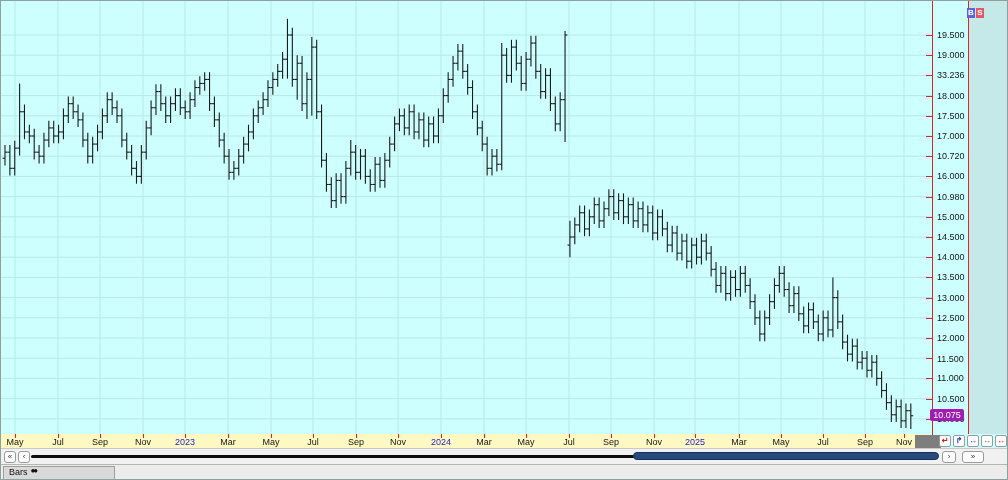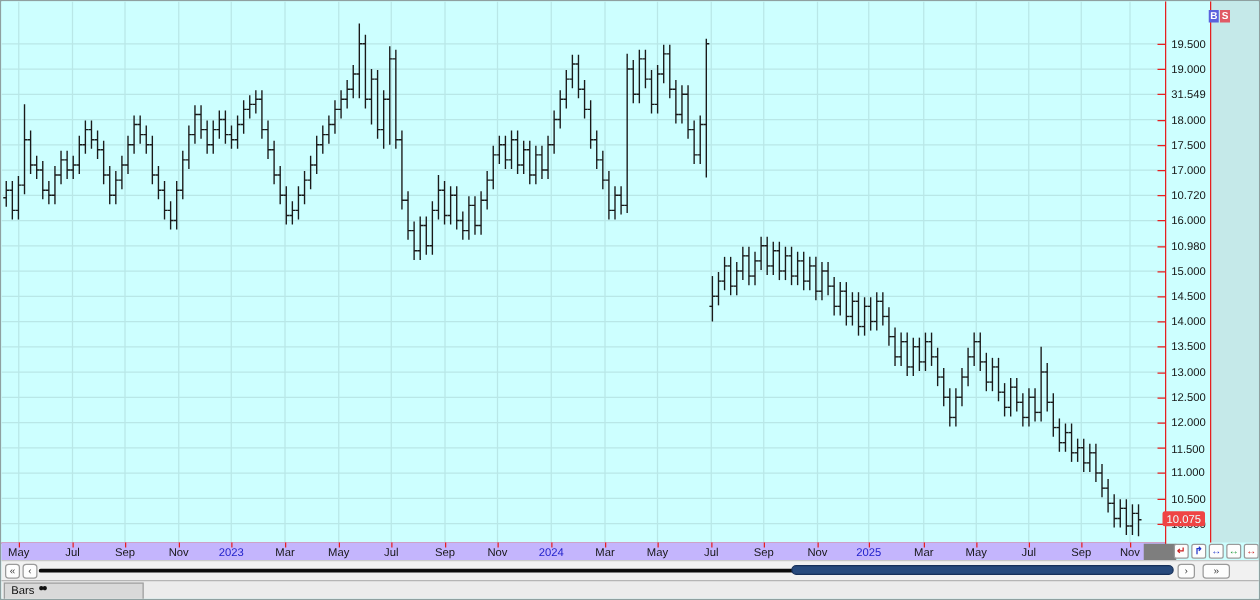--- a/index.html
+++ b/index.html
@@ -13,42 +13,42 @@
   #plot-area{position:absolute;left:0;top:0;width:931px;height:433px;background:#cdffff;}
   #price-axis{position:absolute;left:931px;top:0;width:36px;height:433px;background:#cdffff;}
   #right-strip{position:absolute;left:967px;top:0;width:41px;height:433px;background:#c5e9e9;}
   .red-vline{position:absolute;top:0;width:1px;background:#e62020;}
   .red-hline{position:absolute;height:1px;background:#e62020;}
   svg{position:absolute;left:0;top:0;}
   
   .price-tick{position:absolute;left:925px;width:6px;height:1px;background:#e62020;}
   .price-label{position:absolute;left:936px;font-size:9px;color:#151515;transform:translateY(-5px);letter-spacing:0;}
   
-  #time-axis{position:absolute;left:0;top:433px;width:931px;height:14px;background:#c4b5fd;}
+  #time-axis{position:absolute;left:0;top:433px;width:931px;height:14px;background:#fef9c3;}
   .time-tick{position:absolute;top:0;width:1px;height:4px;background:#e62020;}
   .time-label{position:absolute;top:3px;font-size:9px;color:#151515;transform:translateX(-50%);white-space:nowrap;}
   .time-label.year{color:#2222cc;}
   
   #symbol-box{
     position:absolute;left:2px;top:2px;width:158px;height:14px;
     background:#f5d9f5;border:2px solid #c93fc9;display:flex;align-items:center;
     cursor:default;
   }
   #symbol-label{font-size:9px;font-weight:bold;color:#1a1a1a;padding-left:3px;flex:1;}
   #symbol-caret{width:0;height:0;border-left:5px solid transparent;border-right:5px solid transparent;
     border-top:6px solid #d543d5;margin-right:3px;}
   
   #bs-buttons{position:absolute;left:966px;top:7px;display:flex;gap:1px;}
   .bs-btn{width:8px;height:10px;font-size:8px;font-weight:bold;color:#fff;
     display:flex;align-items:center;justify-content:center;line-height:1;}
   #buy-btn{background:#5a62dd;}
   #sell-btn{background:#e05a66;}
   
   #last-price-badge{
-    position:absolute;left:929px;top:408px;width:34px;height:12px;background:#ef4444;
+    position:absolute;left:929px;top:408px;width:34px;height:12px;background:#a21caf;
     color:#eaffff;font-size:9px;display:flex;align-items:center;justify-content:center;
     border-radius:2px;z-index:6;
   }
   
   #axis-end-box{position:absolute;left:914px;top:434px;width:26px;height:13px;background:#7e7e7e;z-index:4;}
   
   #scale-buttons{position:absolute;left:938px;top:434px;display:flex;gap:2px;z-index:5;}
   .scale-btn{width:12px;height:12px;background:#fdfdfd;border:1px solid #9a9a9a;border-radius:2px;
     font-size:8px;line-height:10px;text-align:center;font-weight:bold;padding:0;cursor:default;}
   
@@ -1136,21 +1136,21 @@
       <span id="bars-tab-label">Bars</span>
       <span id="bars-tab-icon">●●</span>
     </div>
   </div>
 
 <div class="price-tick" style="top: 34px;"></div>
     <div class="price-label" style="top: 34px;">19.500</div>
     <div class="price-tick" style="top: 54.2px;"></div>
     <div class="price-label" style="top: 54.2px;">19.000</div>
     <div class="price-tick" style="top: 74.4px;"></div>
-    <div class="price-label" style="top: 74.4px;">31.549</div>
+    <div class="price-label" style="top: 74.4px;">33.236</div>
     <div class="price-tick" style="top: 94.6px;"></div>
     <div class="price-label" style="top: 94.6px; text-align: right;">18.000</div>
     <div class="price-tick" style="top: 114.8px;"></div>
     <div class="price-label" style="top: 114.8px;">17.500</div>
     <div class="price-tick" style="top: 135px;"></div>
     <div class="price-label" style="top: 135px;">17.000</div>
     <div class="price-tick" style="top: 155.2px;"></div>
     <div class="price-label" style="top: 155.2px;">10.720</div>
     <div class="price-tick" style="top: 175.4px;"></div>
     <div class="price-label" style="top: 175.4px;">16.000</div>

